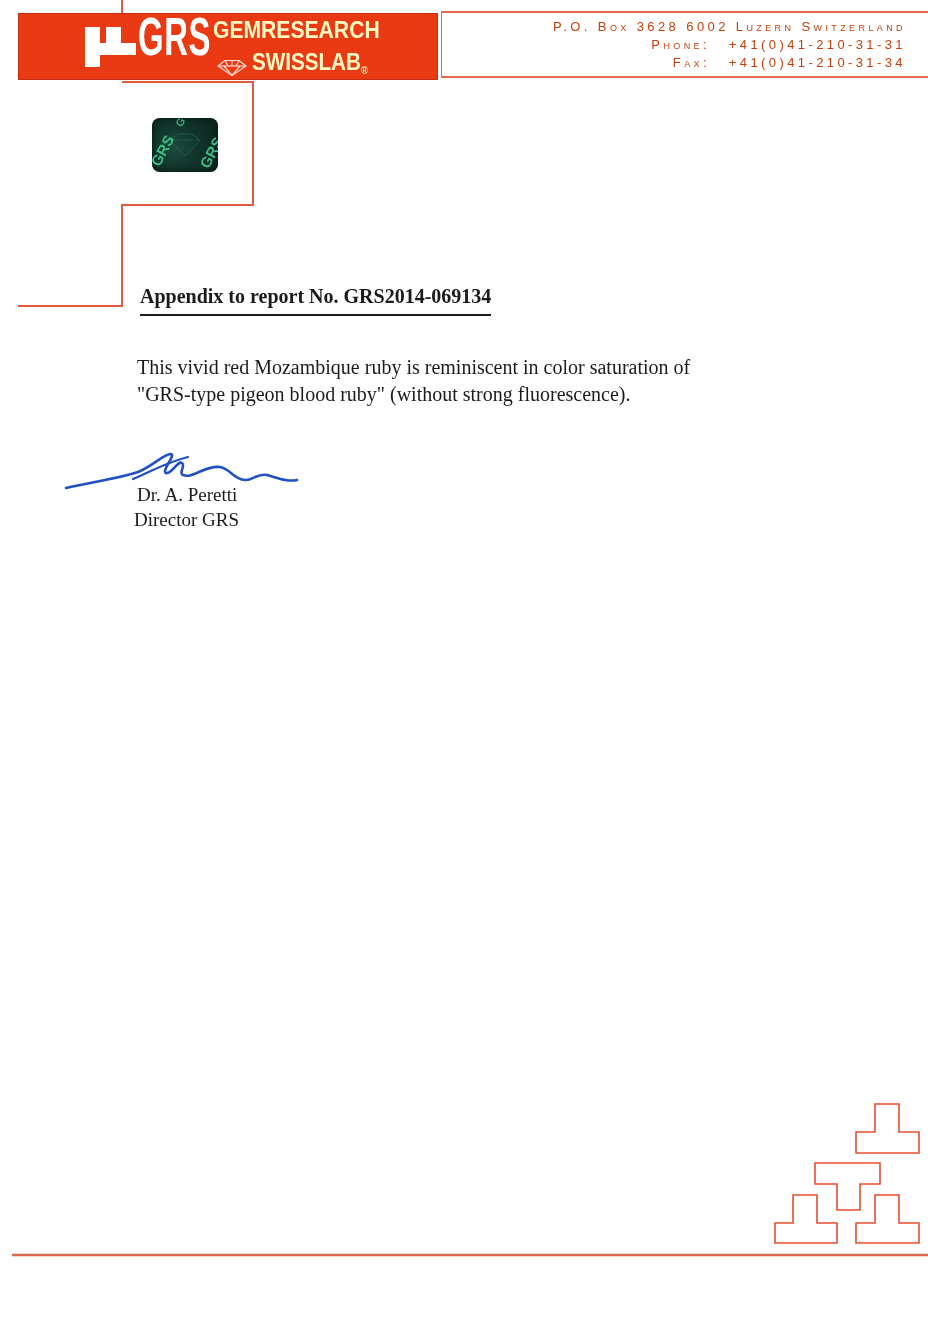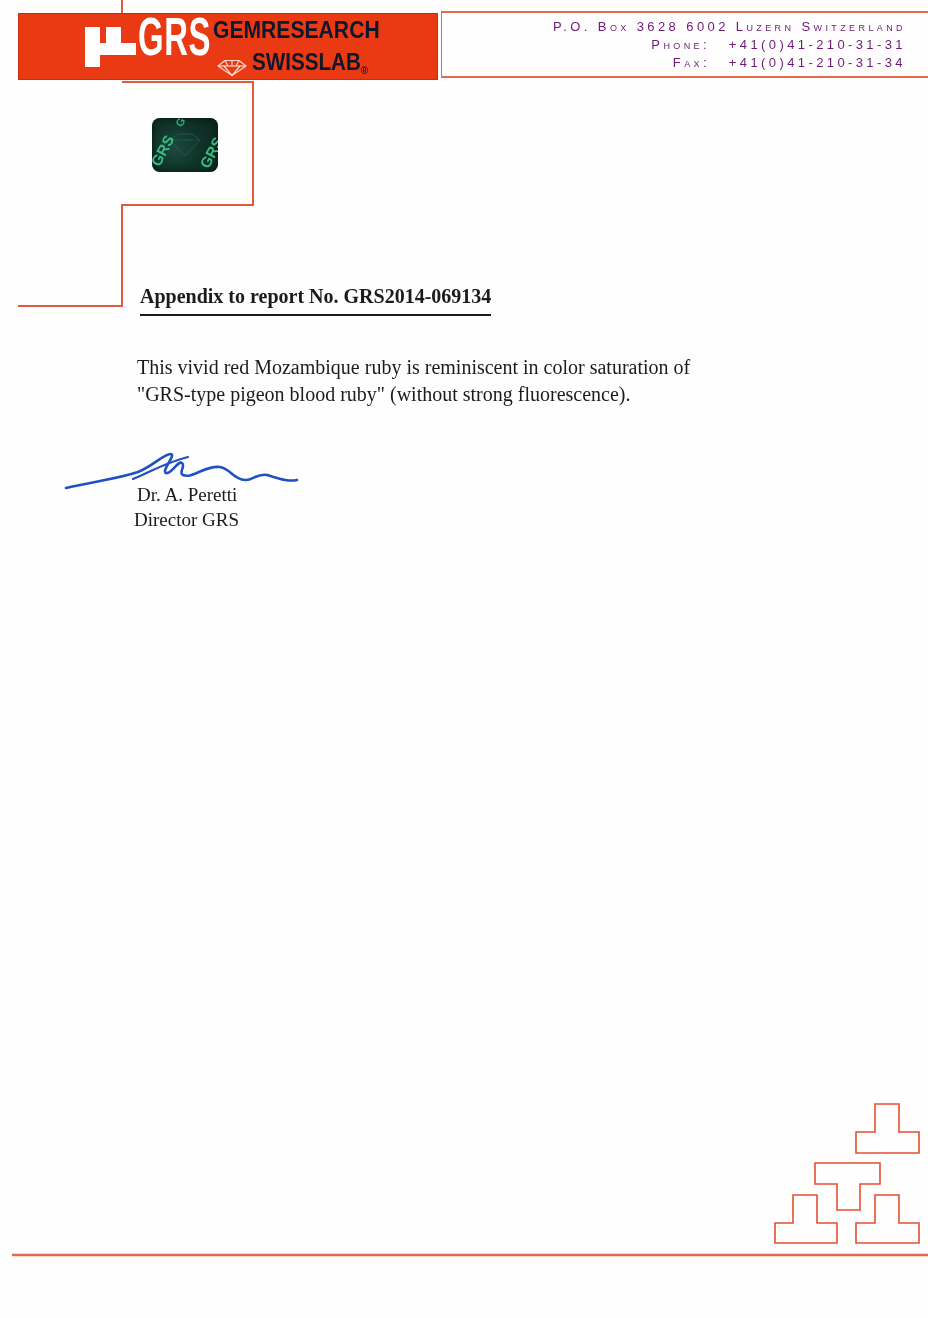--- a/index.html
+++ b/index.html
@@ -12,31 +12,31 @@
     position:absolute;left:18px;top:13px;width:420px;height:67px;
     background:#ea3a13;border:1px solid #c32f0e;box-sizing:border-box;
   }
   .logo-cross{position:absolute;left:66px;top:13px;}
   .grs-word{
     position:absolute;left:119px;top:-8px;
     font-family:"Liberation Sans",sans-serif;font-weight:700;font-size:53px;
     color:#ffffff;transform:scaleX(.62);transform-origin:left top;letter-spacing:1px;
   }
   .brand{position:absolute;left:194px;top:5px;line-height:22px;
-    font-family:"Liberation Sans",sans-serif;font-weight:700;color:#0f172a;}
+    font-family:"Liberation Sans",sans-serif;font-weight:700;color:#fef9c3;}
   .brand-line1{font-size:24px;transform:scaleX(.88);transform-origin:left top;white-space:nowrap;}
   .brand-line2{display:flex;align-items:center;margin-top:10px;}
   .brand-line2 .gem{margin:4px 3px 0 2px;}
   .brand-line2 .swisslab{font-size:24px;transform:scaleX(.86);transform-origin:left top;white-space:nowrap;}
   .regmark{font-size:11px;vertical-align:-4px;}
   
   .contact{
     position:absolute;left:441px;top:11px;width:487px;height:67px;box-sizing:border-box;
     border-top:2px solid #e4694c;border-bottom:2px solid #e4694c;border-left:1px solid #e4694c;
-    font-family:"Liberation Sans",sans-serif;font-size:13px;color:#701a75;
+    font-family:"Liberation Sans",sans-serif;font-size:13px;color:#c2410c;
     font-variant:small-caps;letter-spacing:3.4px;
     display:flex;flex-direction:column;justify-content:center;
     padding-right:22px;gap:3px;
   }
   .contact-line{display:flex;justify-content:flex-end;white-space:nowrap;line-height:15px;}
   .contact-line .val{width:196px;text-align:right;font-variant:normal;}
   
   .holo{
     position:absolute;left:152px;top:118px;width:66px;height:54px;border-radius:8px;
     background:radial-gradient(circle at 35% 55%, #1c4a3c 0%, #10342a 45%, #0b241d 100%);

